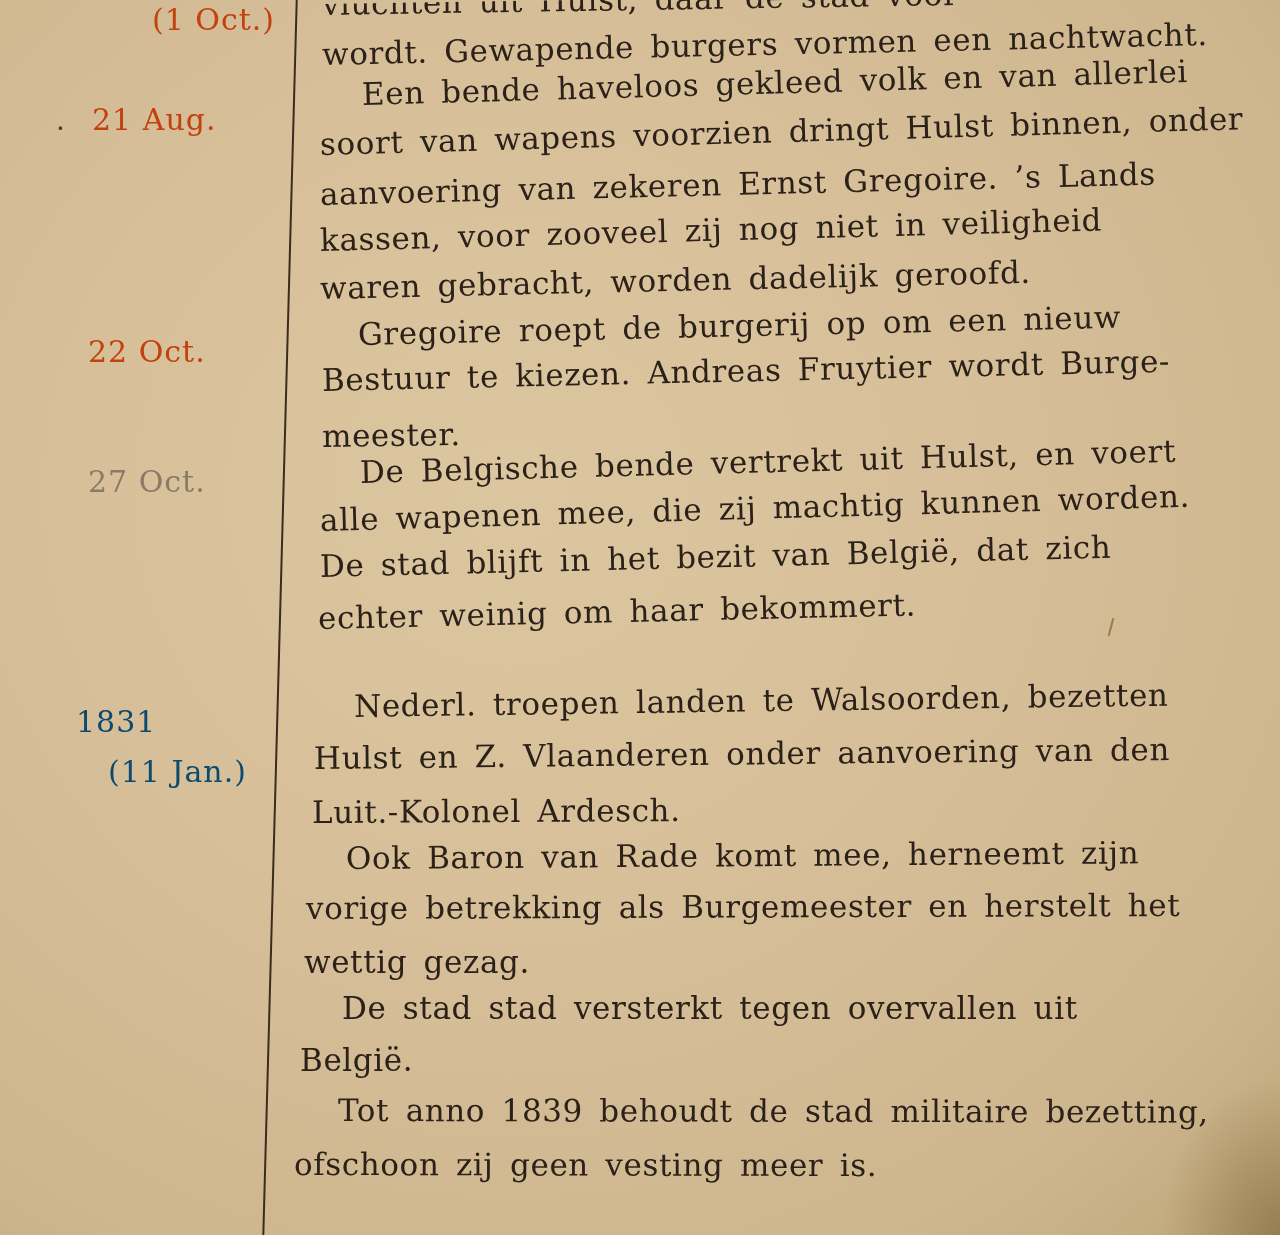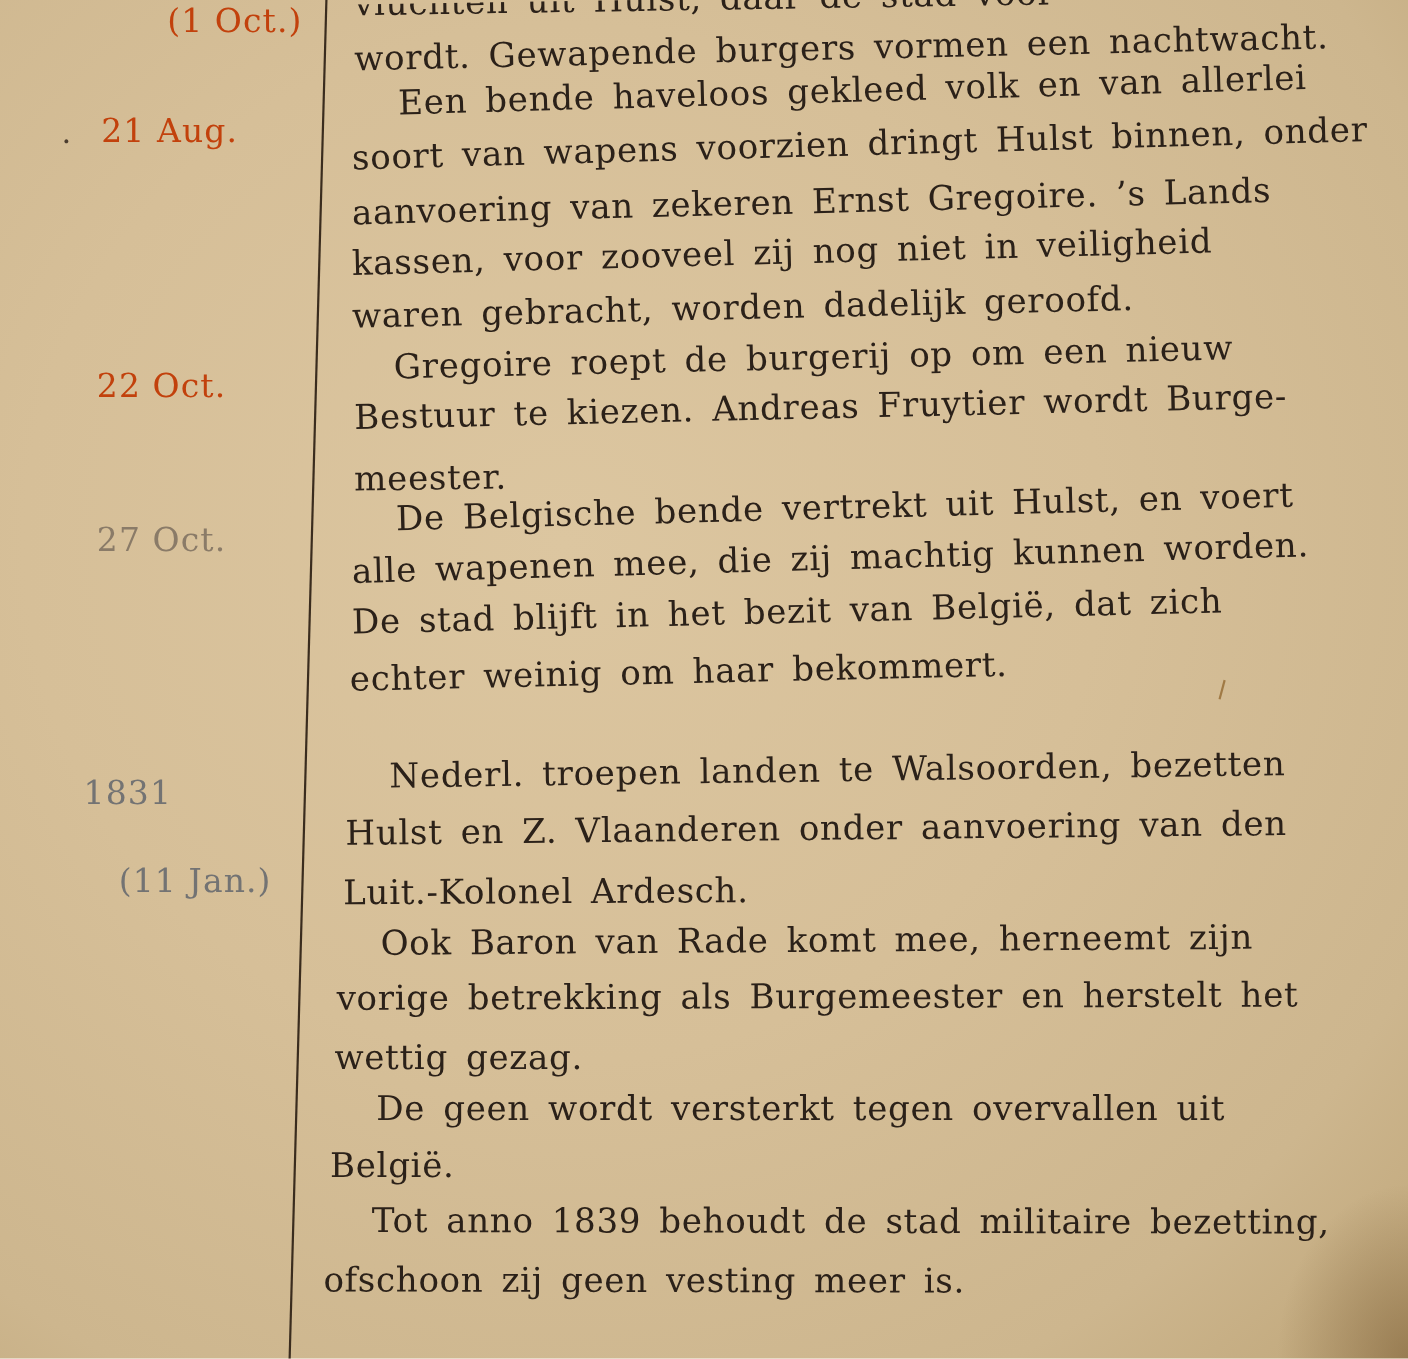--- a/index.html
+++ b/index.html
@@ -46,21 +46,21 @@
       position: absolute;
       font-size: 30px;
       letter-spacing: 1px;
       white-space: nowrap;
       color: #c2410c;
     }
     .date.faded {
       color: #8a7b68;
     }
     .date.mid {
-      color: #737373;
+      color: #0c4a6e;
     }
     .line {
       position: absolute;
       font-size: 31px;
       white-space: nowrap;
       letter-spacing: 0.6px;
       word-spacing: 6px;
       transform-origin: left center;
     }
     .line.cut {
@@ -88,23 +88,23 @@
 
 <div class="page">
   <div class="divider"></div>
   <span class="dot">·</span>
   <div class="tick-mark"></div>
 
   <div id="dates">
       <div class="date" style="left: 152px; top: 2px;">(1 Oct.)</div>
       <div class="date" style="left: 92px; top: 102px;">21 Aug.</div>
       <div class="date" style="left: 88px; top: 334px;">22 Oct.</div>
-      <div class="date faded" style="left: 88px; top: 474px;">27 Oct.</div>
+      <div class="date faded" style="left: 88px; top: 464px;">27 Oct.</div>
       <div class="date mid" style="left: 76px; top: 704px;">1831</div>
-      <div class="date mid" style="left: 108px; top: 784px;">(11 Jan.)</div>
+      <div class="date mid" style="left: 108px; top: 754px;">(11 Jan.)</div>
     </div>
   <div id="body-text">
       <div class="line cut" style="left: 322px; top: -14px; transform: rotate(-0.9deg);">vluchten uit Hulst, daar de stad voor</div>
       <div class="line" style="left: 322px; top: 36px; transform: rotate(-1.3deg);">wordt.  Gewapende burgers vormen een nachtwacht.</div>
       <div class="line" style="left: 362px; top: 76px; transform: rotate(-1.6deg);">Een bende haveloos gekleed volk en van allerlei</div>
       <div class="line" style="left: 320px; top: 126px; transform: rotate(-1.6deg);">soort van wapens voorzien dringt Hulst binnen, onder</div>
       <div class="line" style="left: 320px; top: 176px; transform: rotate(-1.4deg);">aanvoering van zekeren  Ernst Gregoire.   ’s Lands</div>
       <div class="line" style="left: 320px; top: 222px; transform: rotate(-1.5deg);">kassen,  voor  zooveel  zij  nog  niet  in  veiligheid</div>
       <div class="line" style="left: 320px; top: 270px; transform: rotate(-1.3deg);">waren gebracht, worden dadelijk geroofd.</div>
       <div class="line" style="left: 358px; top: 316px; transform: rotate(-1.3deg);">Gregoire  roept  de  burgerij  op  om  een  nieuw</div>
@@ -113,20 +113,20 @@
       <div class="line" style="left: 360px; top: 454px; transform: rotate(-1.5deg);">De Belgische bende vertrekt uit Hulst, en voert</div>
       <div class="line" style="left: 320px; top: 502px; transform: rotate(-1.6deg);">alle wapenen mee, die zij machtig kunnen worden.</div>
       <div class="line" style="left: 320px; top: 548px; transform: rotate(-1.4deg);">De  stad  blijft  in  het  bezit  van  België,  dat  zich</div>
       <div class="line" style="left: 318px; top: 600px; transform: rotate(-1.3deg);">echter weinig om haar bekommert.</div>
       <div class="line" style="left: 354px; top: 688px; transform: rotate(-0.8deg);">Nederl.  troepen  landen  te  Walsoorden,  bezetten</div>
       <div class="line" style="left: 314px; top: 740px; transform: rotate(-0.6deg);">Hulst  en  Z.  Vlaanderen  onder  aanvoering  van  den</div>
       <div class="line" style="left: 312px; top: 794px; transform: rotate(-0.3deg);">Luit.-Kolonel  Ardesch.</div>
       <div class="line" style="left: 346px; top: 840px; transform: rotate(-0.4deg);">Ook  Baron  van  Rade  komt  mee,  herneemt  zijn</div>
       <div class="line" style="left: 306px; top: 890px; transform: rotate(-0.2deg);">vorige  betrekking  als  Burgemeester  en  herstelt  het</div>
       <div class="line" style="left: 304px; top: 944px; transform: rotate(0deg);">wettig  gezag.</div>
-      <div class="line" style="left: 342px; top: 990px; transform: rotate(0deg);">De  geen   wordt   versterkt   tegen   overvallen   uit</div>
+      <div class="line" style="left: 342px; top: 990px; transform: rotate(0deg);">De  stad   stad   versterkt   tegen   overvallen   uit</div>
       <div class="line" style="left: 300px; top: 1042px; transform: rotate(0deg);">België.</div>
       <div class="line" style="left: 338px; top: 1092px; transform: rotate(0.1deg);">Tot anno 1839 behoudt de stad militaire bezetting,</div>
       <div class="line" style="left: 294px; top: 1146px; transform: rotate(0.1deg);">ofschoon zij geen vesting meer is.</div>
     </div>
 
   <div class="shadow-corner"></div>
 </div>
 
 </body></html>

